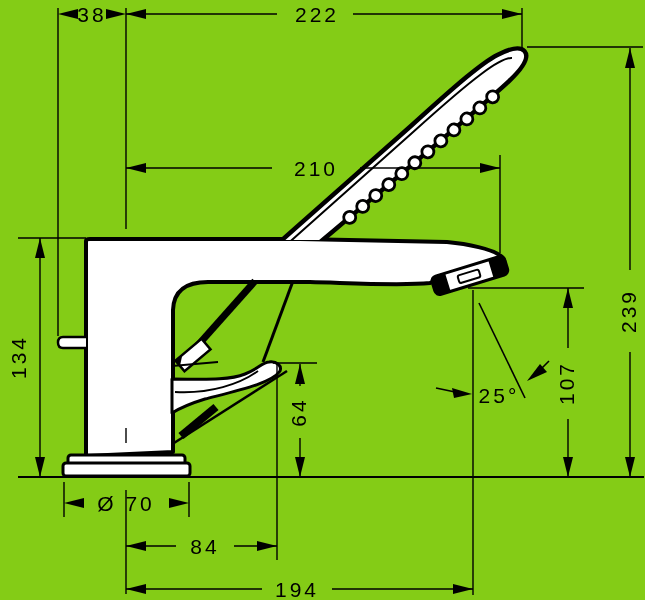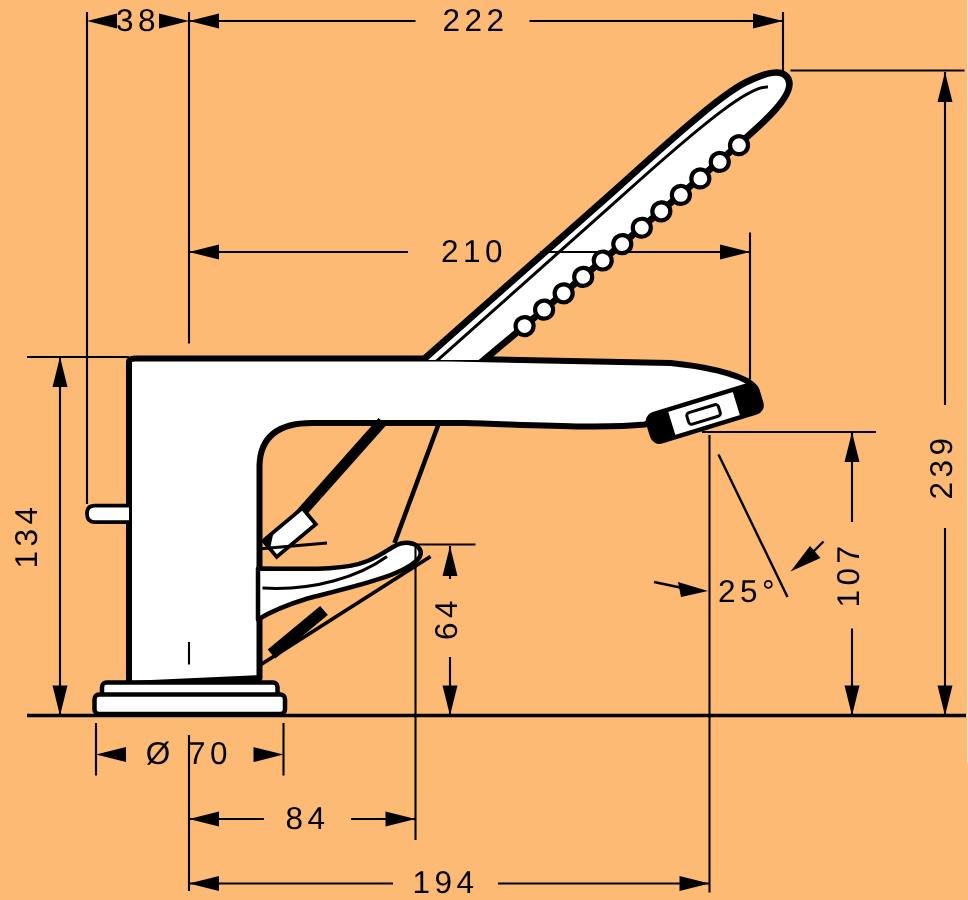--- a/index.html
+++ b/index.html
@@ -1,16 +1,16 @@
 <!DOCTYPE html>
 <html><head>
 <meta charset="utf-8">
 <style>
   html,body{margin:0;padding:0;background:#ffffff;width:645px;height:600px;overflow:hidden;}
-  .stage{position:relative;width:645px;height:600px;background:#fdba74;}
+  .stage{position:relative;width:645px;height:600px;background:#84cc16;}
   svg{position:absolute;left:0;top:0;}
   text{font-family:"Liberation Sans","DejaVu Sans",sans-serif;font-size:21px;fill:#000;letter-spacing:3px;}
   .dimtxt{font-size:21px;}
 </style>
 </head>
 <body>
 <div class="stage">
 
 <svg width="645" height="600" viewBox="0 0 645 600">
   <defs>

